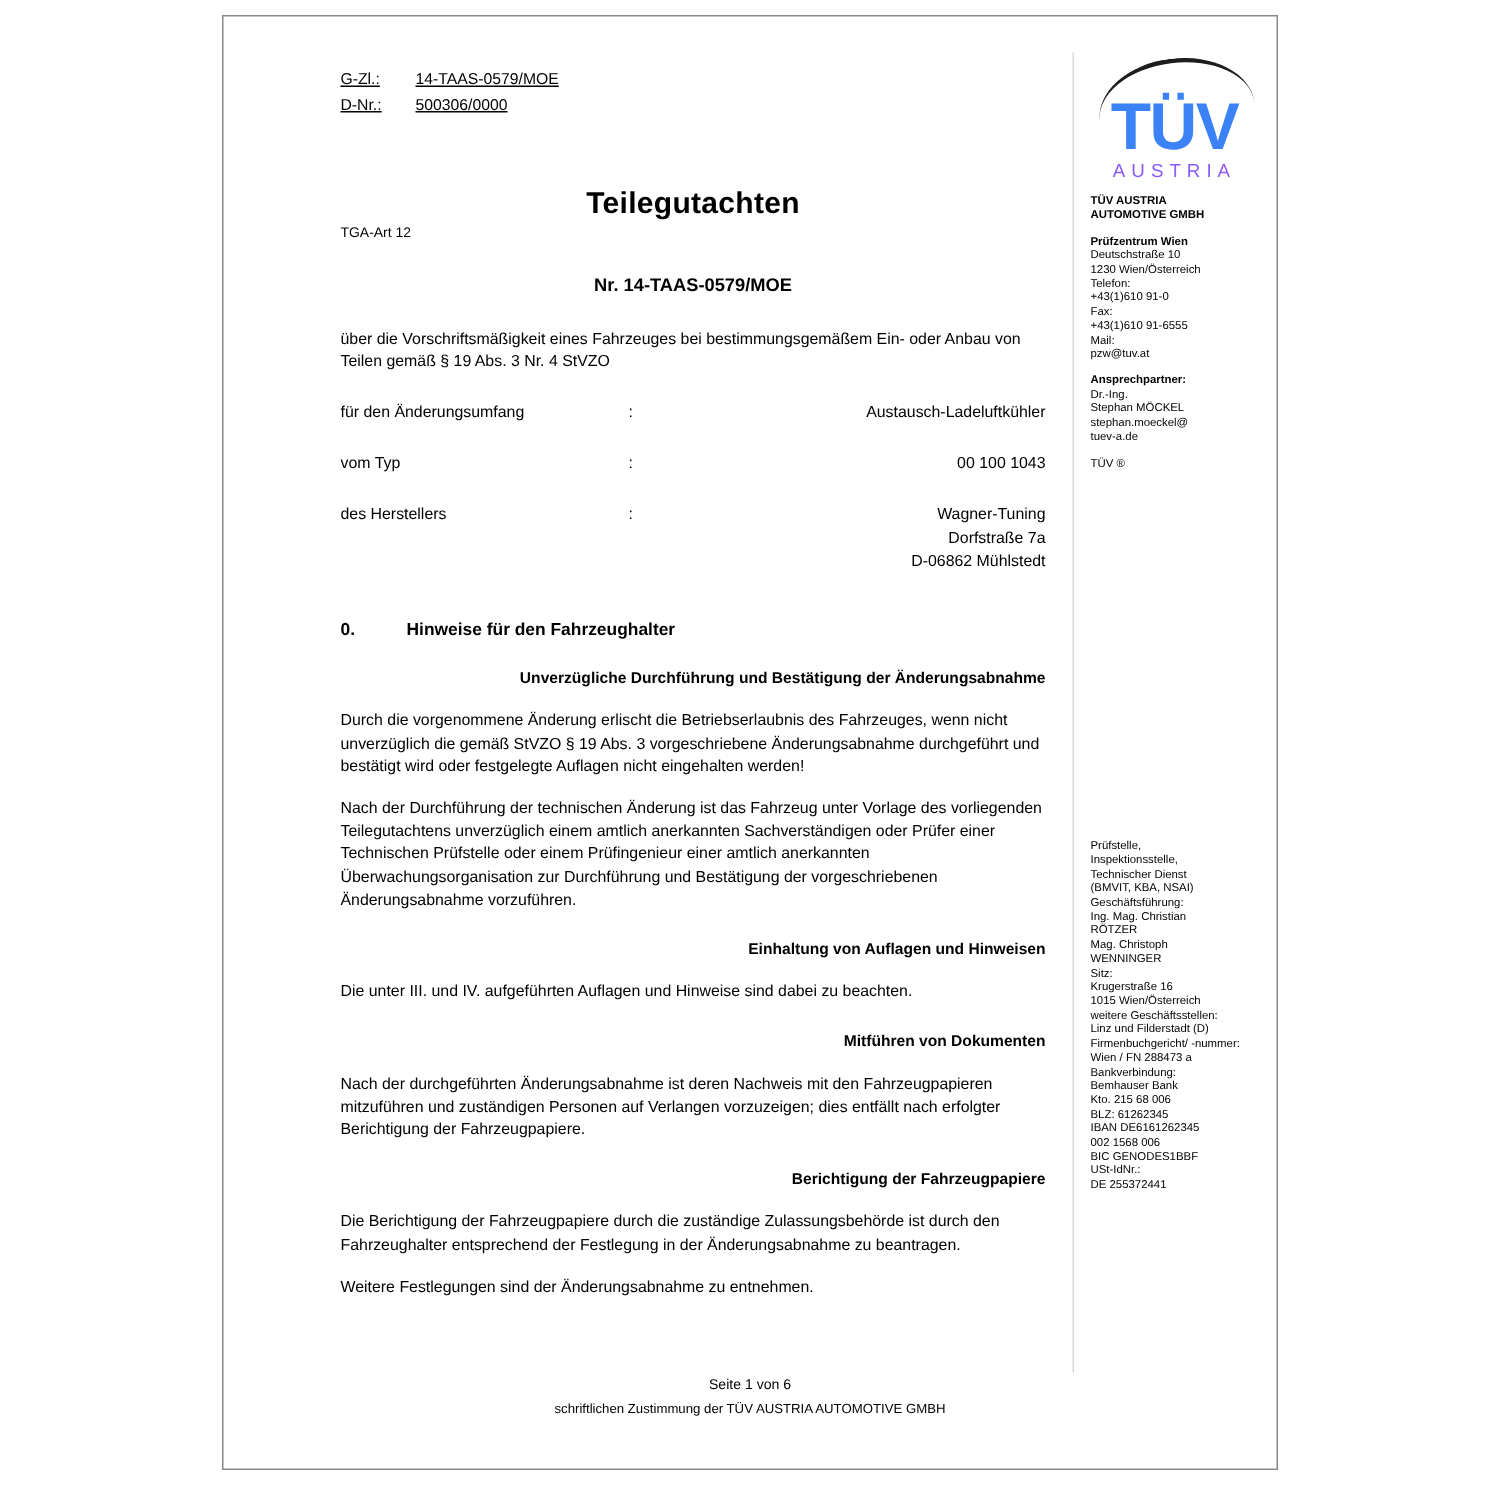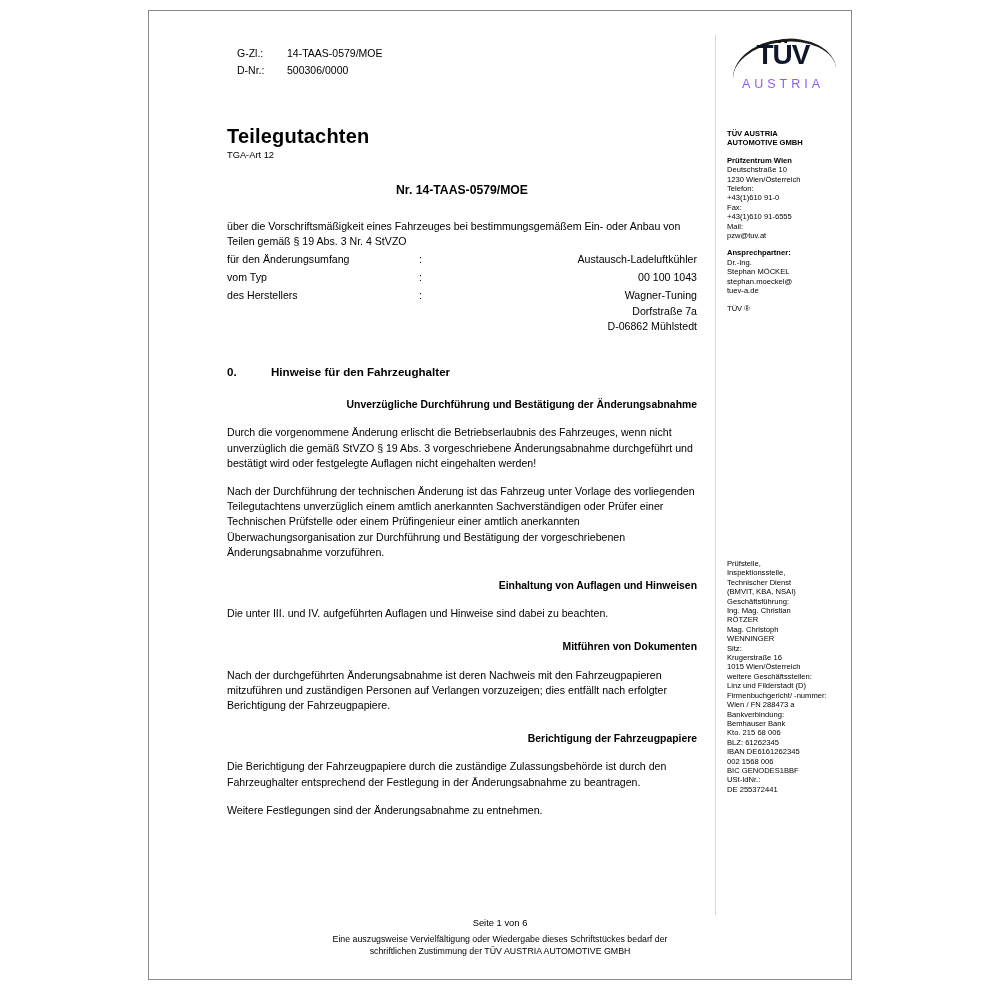--- a/index.html
+++ b/index.html
@@ -28,44 +28,46 @@
     position: absolute;
     left: 0;
     top: 0;
     width: 702px;
     height: 968px;
   }
 
   
   .hdr-ids {
     position: absolute;
-    left: 88px;
+    left: 78px;
     top: 34px;
     font-size: 10.5px;
     line-height: 17px;
+    text-decoration: underline;
   }
   .hdr-row { display: flex; }
   .hdr-label { width: 50px; }
   .hdr-val { }
 
   
   .logo {
     position: absolute;
     left: 578px;
     top: 24px;
     width: 112px;
     text-align: center;
   }
   .logo-word {
     font-family: "Liberation Sans", sans-serif;
     font-weight: bold;
-    font-size: 28px;
+    font-size: 44px;
     letter-spacing: -1px;
     line-height: 40px;
-    color: #0f172a;
+    color: #3b82f6;
+    margin-top: 30px;
   }
   .logo-sub {
     font-size: 12.5px;
     letter-spacing: 4px;
     margin-top: 2px;
     color: #8b5cf6;
   }
   .logo-swoosh {
     position: absolute;
     left: 4px;
@@ -111,41 +113,42 @@
   
   .body {
     position: absolute;
     left: 78px;
     top: 118px;
     width: 470px;
     font-size: 10.6px;
     line-height: 15.2px;
   }
   .title {
+    text-align: center;
     font-size: 20px;
     font-weight: bold;
     margin: 0;
     letter-spacing: 0.2px;
   }
   .title-sub {
     font-size: 9.3px;
     margin-top: 4px;
   }
   .doc-nr {
     text-align: center;
     font-size: 12.2px;
     font-weight: bold;
     margin-top: 20px;
   }
   .para {
     margin-top: 20px;
   }
   .kv {
     display: flex;
-    margin-top: 3px;
+    margin-top: 19px;
     gap: 44px;
   }
   .kv .k { width: 148px; flex: 0 0 148px; }
   .kv .sep { width: 12px; flex: 0 0 12px; }
   .kv .v { flex: 1 1 auto; text-align: right; }
   .kv .v div { }
   .sect-num {
     margin-top: 30px;
     font-weight: bold;
     font-size: 11.6px;
@@ -325,18 +328,17 @@
       <div class="sub-h">Mitführen von Dokumenten</div>
       <div class="p">Nach der durchgeführten Änderungsabnahme ist deren Nachweis mit den Fahrzeugpapieren mitzuführen und zuständigen Personen auf Verlangen vorzuzeigen; dies entfällt nach erfolgter Berichtigung der Fahrzeugpapiere.</div>
 
       <div class="sub-h">Berichtigung der Fahrzeugpapiere</div>
       <div class="p">Die Berichtigung der Fahrzeugpapiere durch die zuständige Zulassungsbehörde ist durch den Fahrzeughalter entsprechend der Festlegung in der Änderungsabnahme zu beantragen.</div>
       <div class="p">Weitere Festlegungen sind der Änderungsabnahme zu entnehmen.</div>
     </div>
 
     <div class="footer">
       <div class="pg">Seite 1 von 6</div>
-      <div class="fine">Eine auszugsweise Vervielfältigung oder Wiedergabe dieses Schriftstückes bedarf der</div>
       <div class="fine">schriftlichen Zustimmung der TÜV AUSTRIA AUTOMOTIVE GMBH</div>
     </div>
 
   </div>
 </div>
 
 </body></html>

